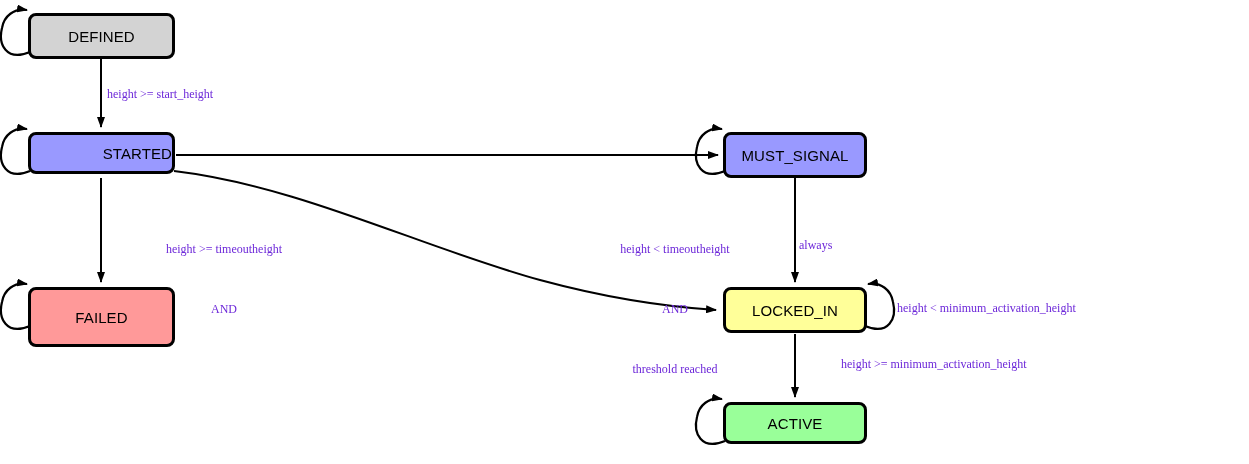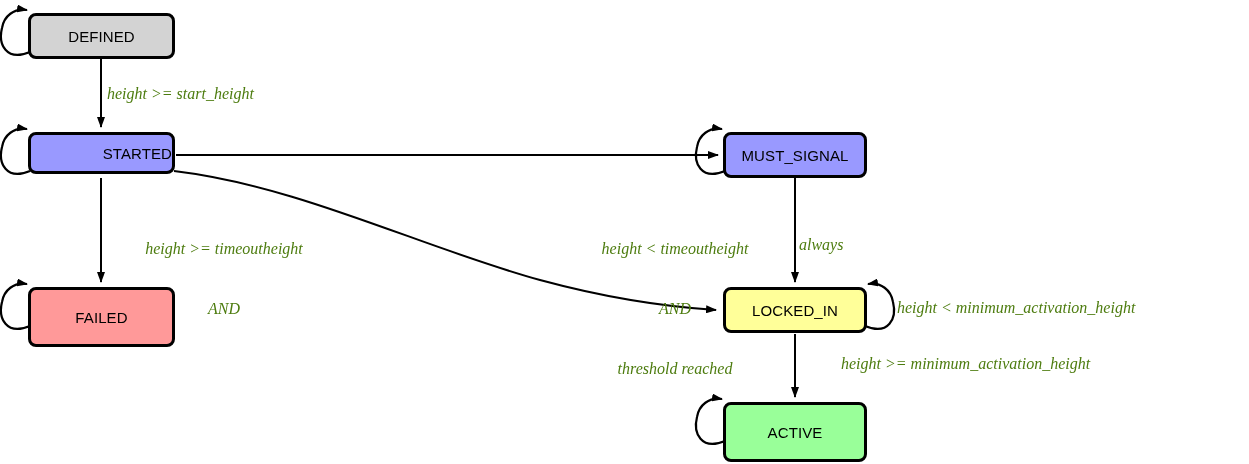--- a/index.html
+++ b/index.html
@@ -6,22 +6,22 @@
   body{width:1249px;height:464px;position:relative;overflow:hidden;
        font-family:"Liberation Sans", sans-serif;}
   #canvas{position:absolute;left:0;top:0;width:1249px;height:464px;}
   svg.layer{position:absolute;left:0;top:0;width:1249px;height:464px;overflow:visible;}
   svg.layer.edges{z-index:1;}
   .node{position:absolute;box-sizing:border-box;border:3px solid #000000;
         border-radius:8px;display:flex;align-items:center;justify-content:center;
         z-index:3;}
   .node .nlabel{font-family:"Liberation Sans", sans-serif;font-size:15px;
         color:#000000;white-space:nowrap;letter-spacing:.1px;}
-  .elabel{position:absolute;font-family:"Liberation Serif", serif;font-size:16px;
-        color:#4d7c0f;white-space:pre;line-height:20px;z-index:4;font-style:italic;}
+  .elabel{position:absolute;font-family:"Liberation Serif", serif;font-size:12px;
+        color:#6d28d9;white-space:pre;line-height:20px;z-index:4;}
   .elabel.ctr{text-align:center;}
 </style>
 </head>
 <body>
 
 <div id="canvas">
 
   <svg class="layer edges" viewBox="0 0 1249 464">
     <defs>
       <marker id="arrow" markerWidth="11" markerHeight="8" refX="10" refY="4" orient="auto" markerUnits="userSpaceOnUse">
@@ -91,21 +91,21 @@
   </div>
 
   <div class="node" style="left:28px;top:287px;width:147px;height:60px;background:#ff9999;">
     <span class="nlabel">FAILED</span>
   </div>
 
   <div class="node" style="left:723px;top:287px;width:144px;height:46px;background:#ffff99;">
     <span class="nlabel">LOCKED_IN</span>
   </div>
 
-  <div class="node" style="left:723px;top:402px;width:144px;height:60px;background:#99ff99;">
+  <div class="node" style="left:723px;top:402px;width:144px;height:42px;background:#99ff99;">
     <span class="nlabel">ACTIVE</span>
   </div>
 
   <div class="elabel" style="left:107px;top:84px;">height &gt;= start_height</div>
 
 
   <div class="elabel ctr" style="left:101px;top:199px;width:246px;">
     <div>height &gt;= timeoutheight</div>
     <div>AND</div>
   </div>

